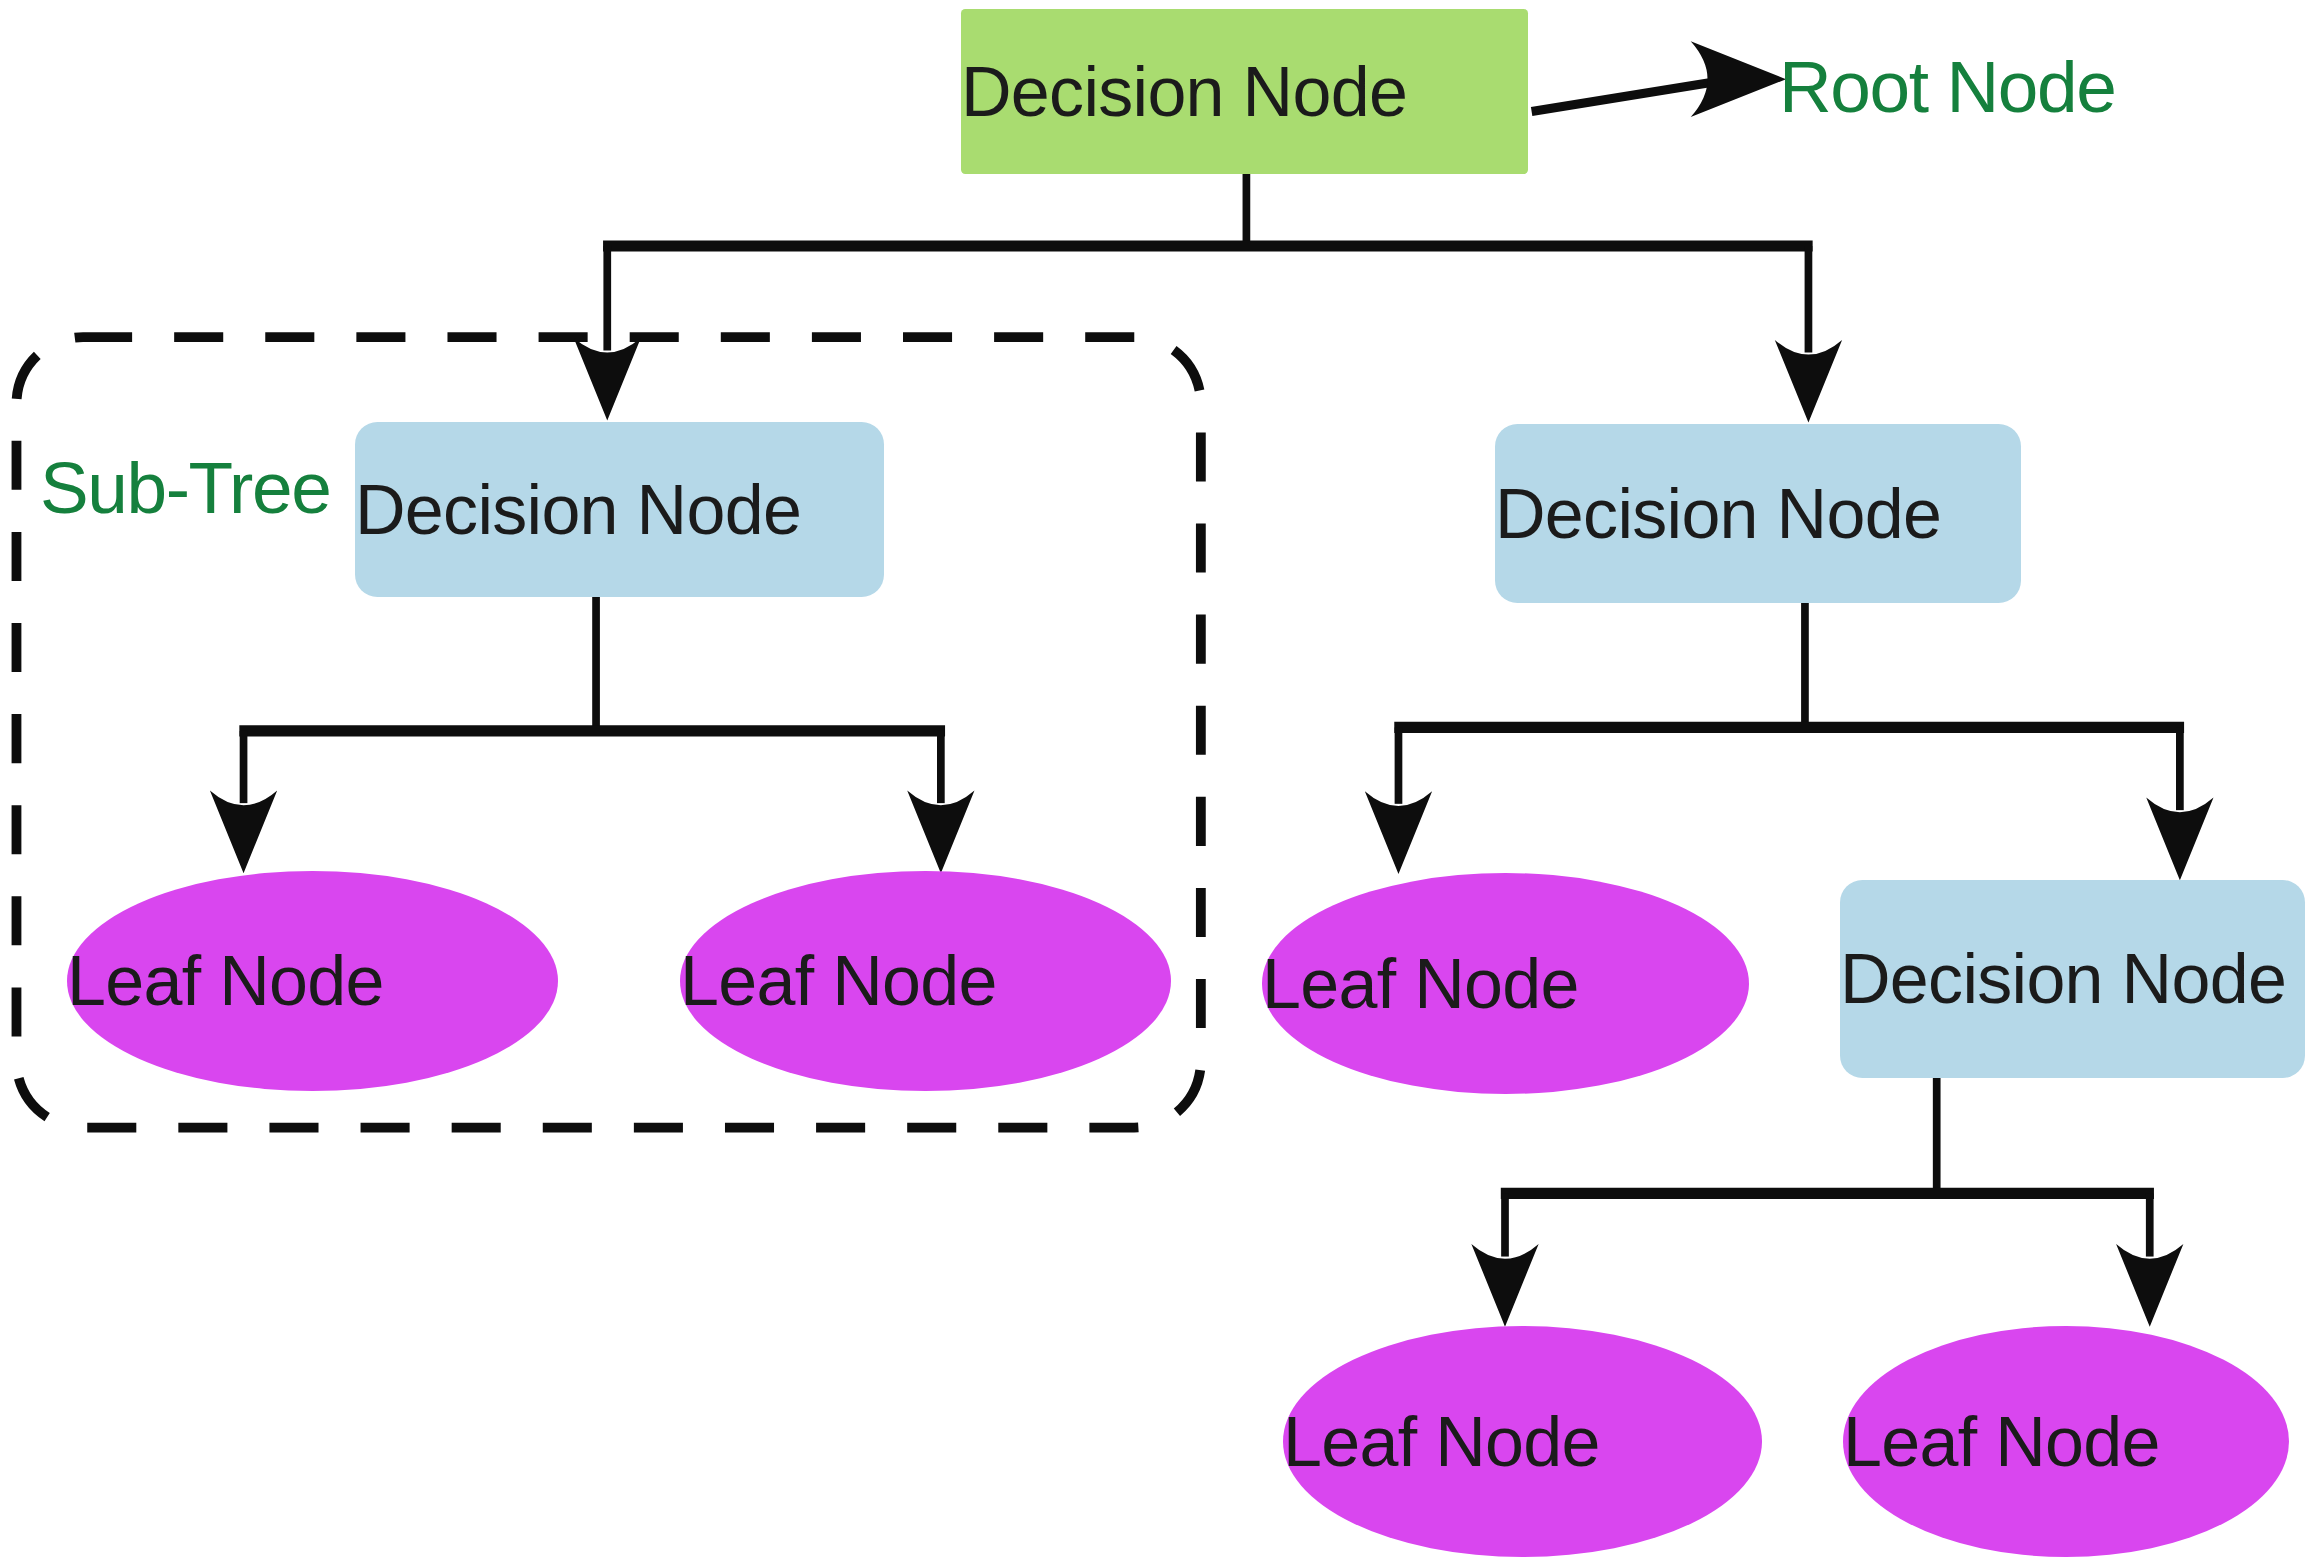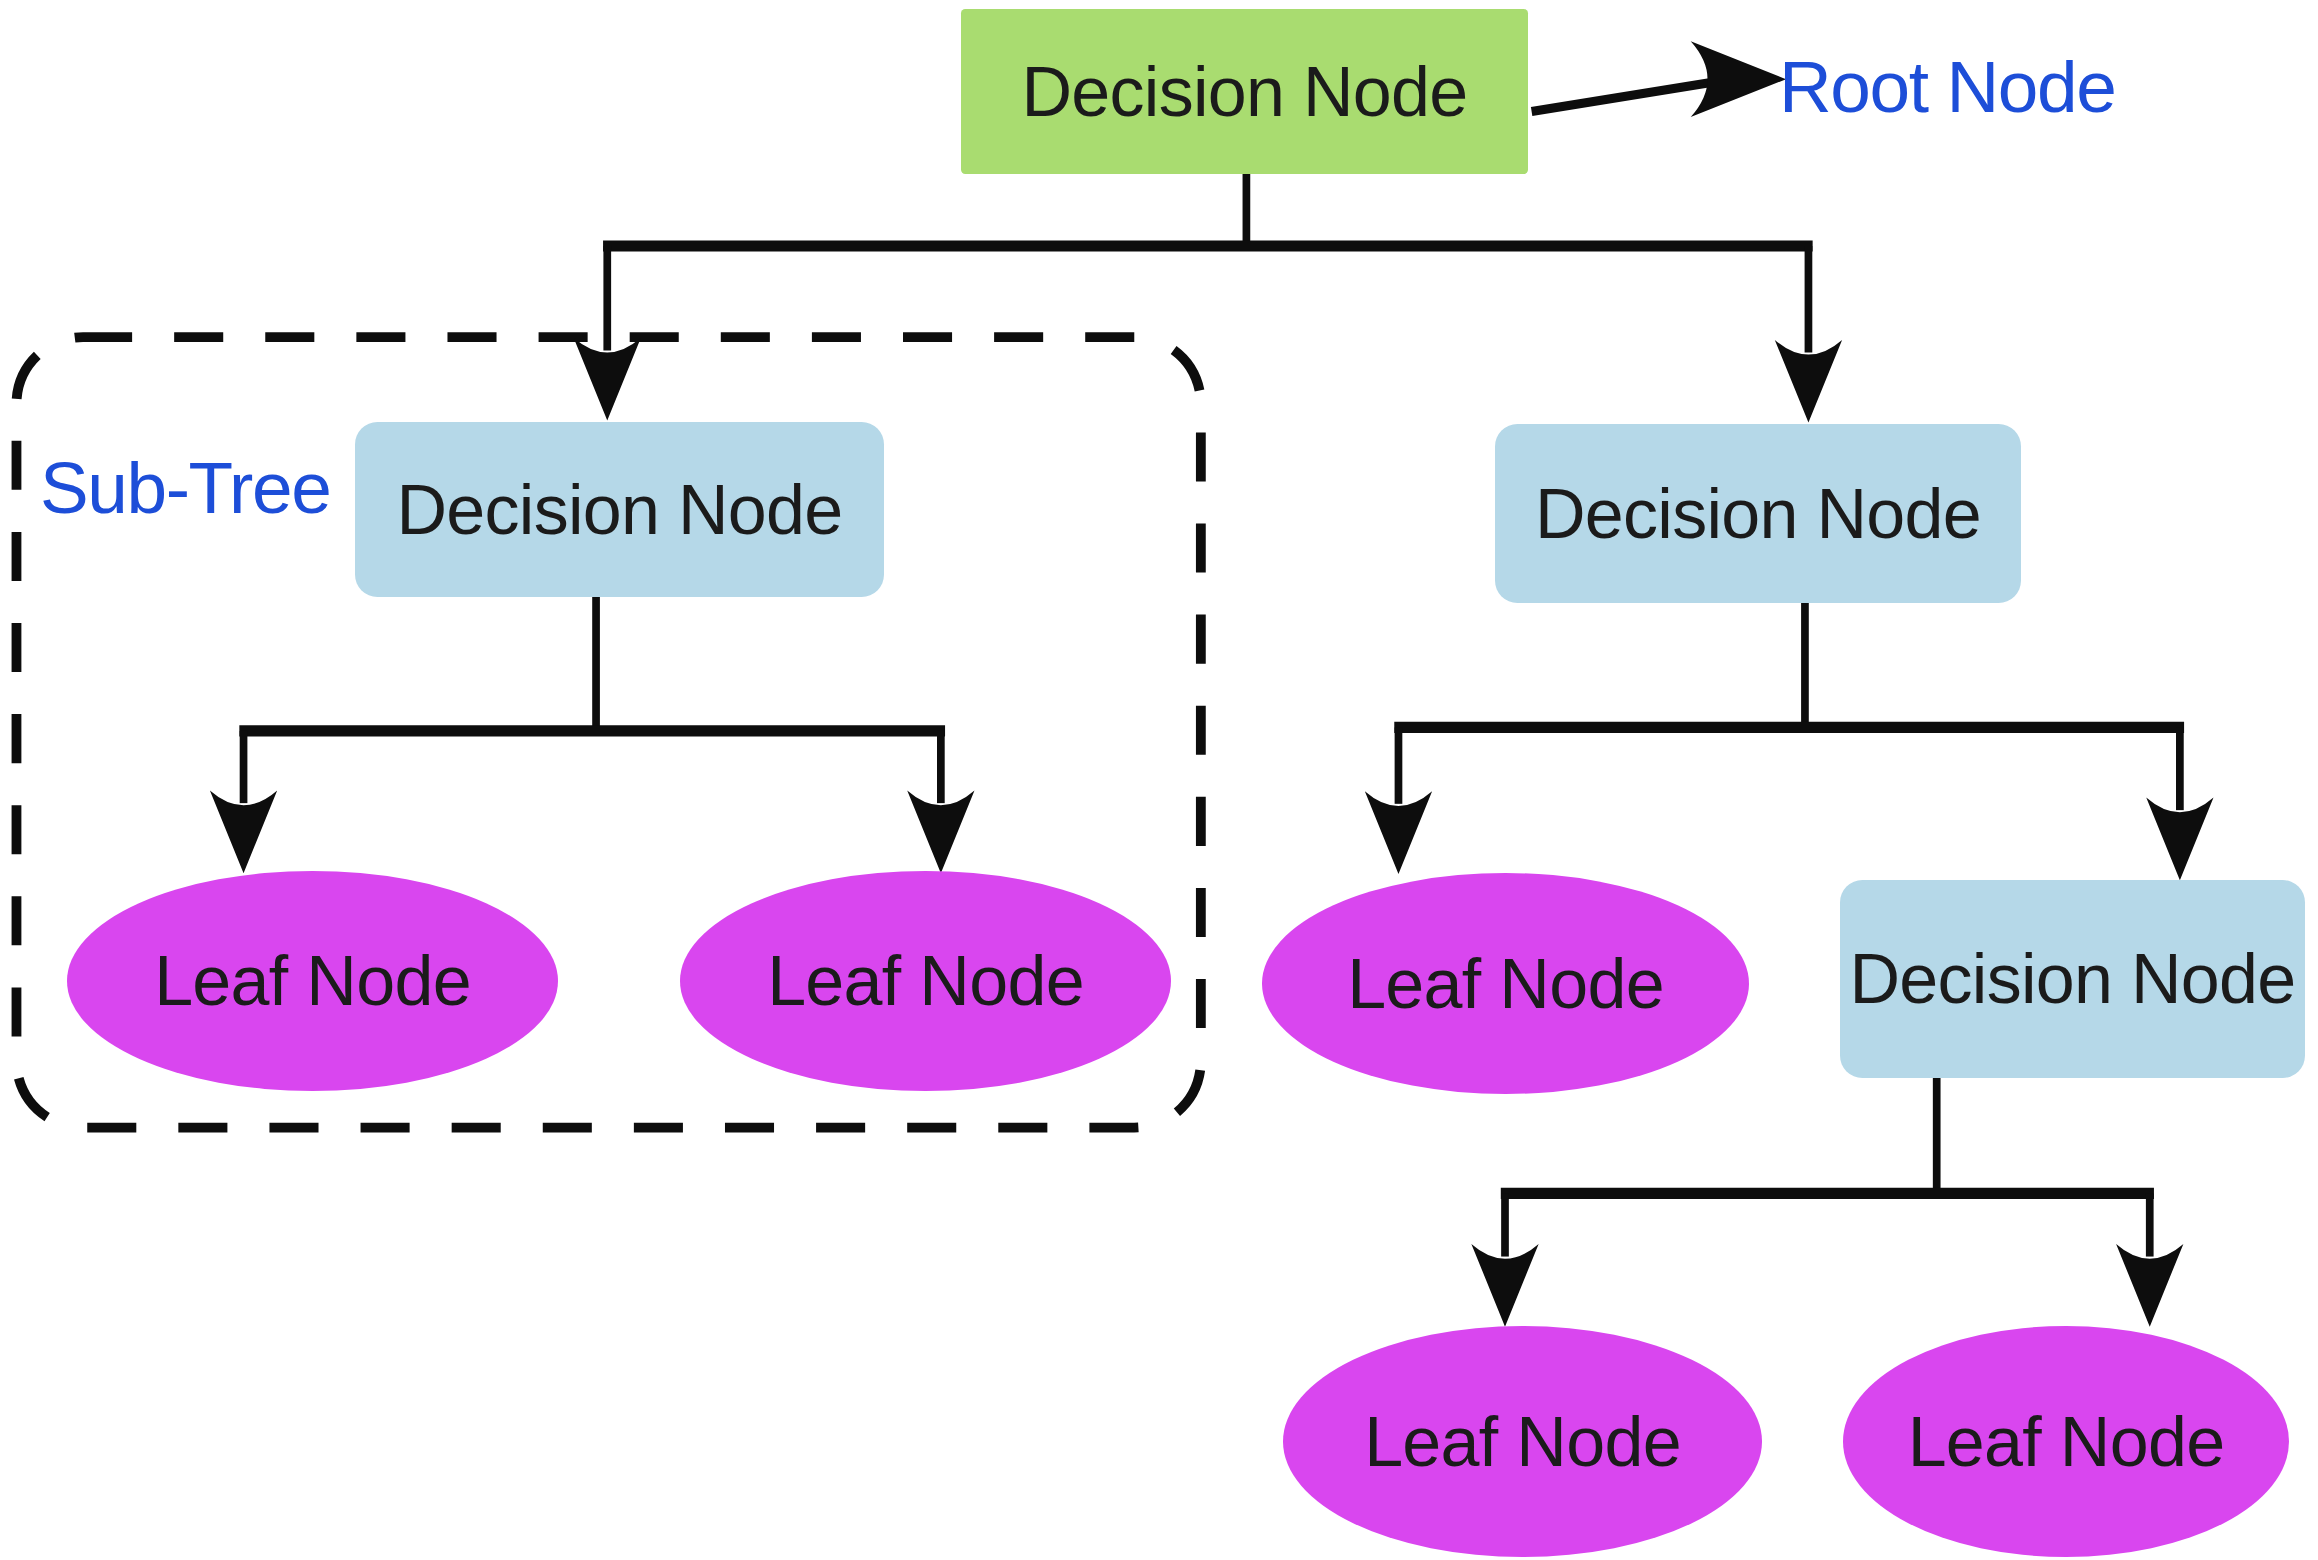--- a/index.html
+++ b/index.html
@@ -2,29 +2,29 @@
 <html style="font-size:11.2px"><head>
 <meta charset="utf-8">
 <style>
   html,body{margin:0;padding:0;background:#ffffff;}
   .canvas{
     position:relative;width:2319px;height:1560px;background:#ffffff;
     font-family:"Liberation Sans", sans-serif;overflow:hidden;
   }
   .wires{position:absolute;left:0;top:0;width:2319px;height:1560px;}
   .node{
-    position:absolute;display:flex;align-items:center;justify-content:center;
+    position:absolute;display:flex;align-items:center;
     font-size:70px;color:#1b1b1b;letter-spacing:-0.7px;white-space:nowrap;
     text-align:center;
   }
   .box-green{background:#a9dc70;border-radius:4.2px;}
   .box-blue{background:#b5d8e8;border-radius:22.4px;}
   .ellipse{background:#d946ef;border-radius:50%;}
   .annotation{
-    position:absolute;color:#1d4ed8;font-size:73px;letter-spacing:-1.4px;
+    position:absolute;color:#15803d;font-size:73px;letter-spacing:-1.4px;
     white-space:nowrap;font-weight:400;
   }
 </style>
 </head>
 <body>
 
 <div class="canvas">
 
   <svg class="wires" viewBox="0 0 3308 2226">
 

